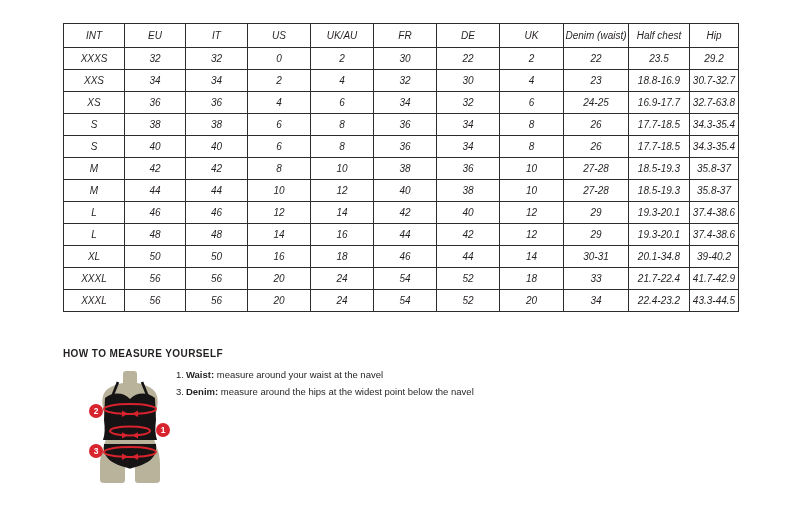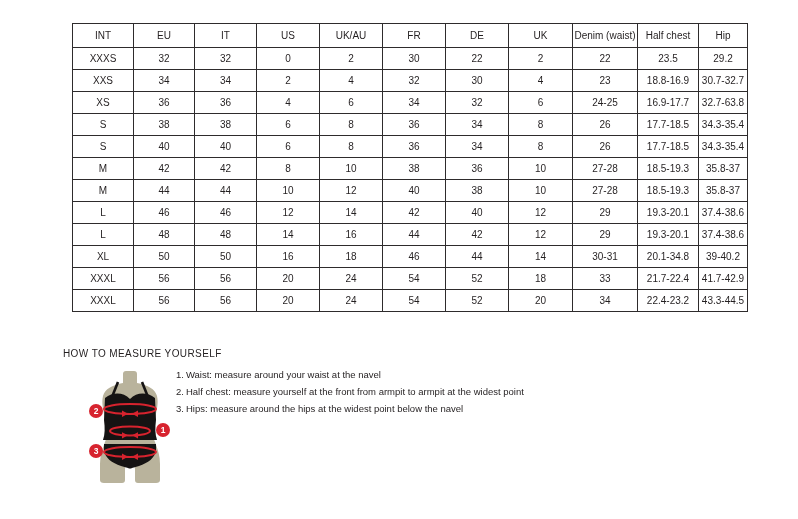--- a/index.html
+++ b/index.html
@@ -17,57 +17,58 @@
     font-family: "Liberation Sans", sans-serif;
     color: var(--text);
     position: relative;
     overflow: hidden;
   }
   .canvas { position: absolute; inset: 0; }
 
   
   table.size-chart {
     position: absolute;
-    left: 72px; top: 23px;
+    left: 63px; top: 23px;
     width: 675px;
     border-collapse: collapse;
     table-layout: fixed;
+    font-style: italic;
   }
   .size-chart th, .size-chart td {
     border: 1px solid var(--border);
     font-size: 10px;
     font-weight: normal;
     text-align: center;
     vertical-align: middle;
     padding: 0;
     white-space: nowrap;
     overflow: hidden;
     color: var(--text);
   }
   .size-chart th { height: 24px; }
   .size-chart td { height: 22px; }
 
   
   .measure-heading {
     position: absolute;
     left: 63px; top: 348px;
     font-size: 10px;
-    font-weight: normal;
+    font-weight: bold;
     letter-spacing: 0.4px;
   }
   ol.measure-steps {
     position: absolute;
     left: 176px; top: 366px;
     margin: 0; padding: 0;
     list-style: none;
     font-size: 9.5px;
   }
   ol.measure-steps li { line-height: 17px; white-space: nowrap; }
   ol.measure-steps .step-number { margin-right: 2px; }
-  ol.measure-steps b { font-weight: normal; }
+  ol.measure-steps b { font-weight: bold; }
 
   .figure-wrap {
     position: absolute;
     left: 84px; top: 369px;
     width: 102px; height: 120px;
   }
 </style>
 </head>
 <body>
 
@@ -328,20 +329,17 @@
         </g>
       </g>
     </svg>
   </div>
 
   <ol class="measure-steps">
     <li>
       <span class="step-number">1.</span><b>Waist:</b><span> measure around your waist at the navel</span>
     </li>
     <li>
-      <span class="step-number">2.</span><b>Half chest:</b><span> measure yourself at the front from armpit to armpit at the widest point</span>
-    </li>
-    <li>
-      <span class="step-number">3.</span><b>Hips:</b><span> measure around the hips at the widest point below the navel</span>
+      <span class="step-number">3.</span><b>Denim:</b><span> measure around the hips at the widest point below the navel</span>
     </li>
   </ol>
 
 </div>
 
 </body></html>

